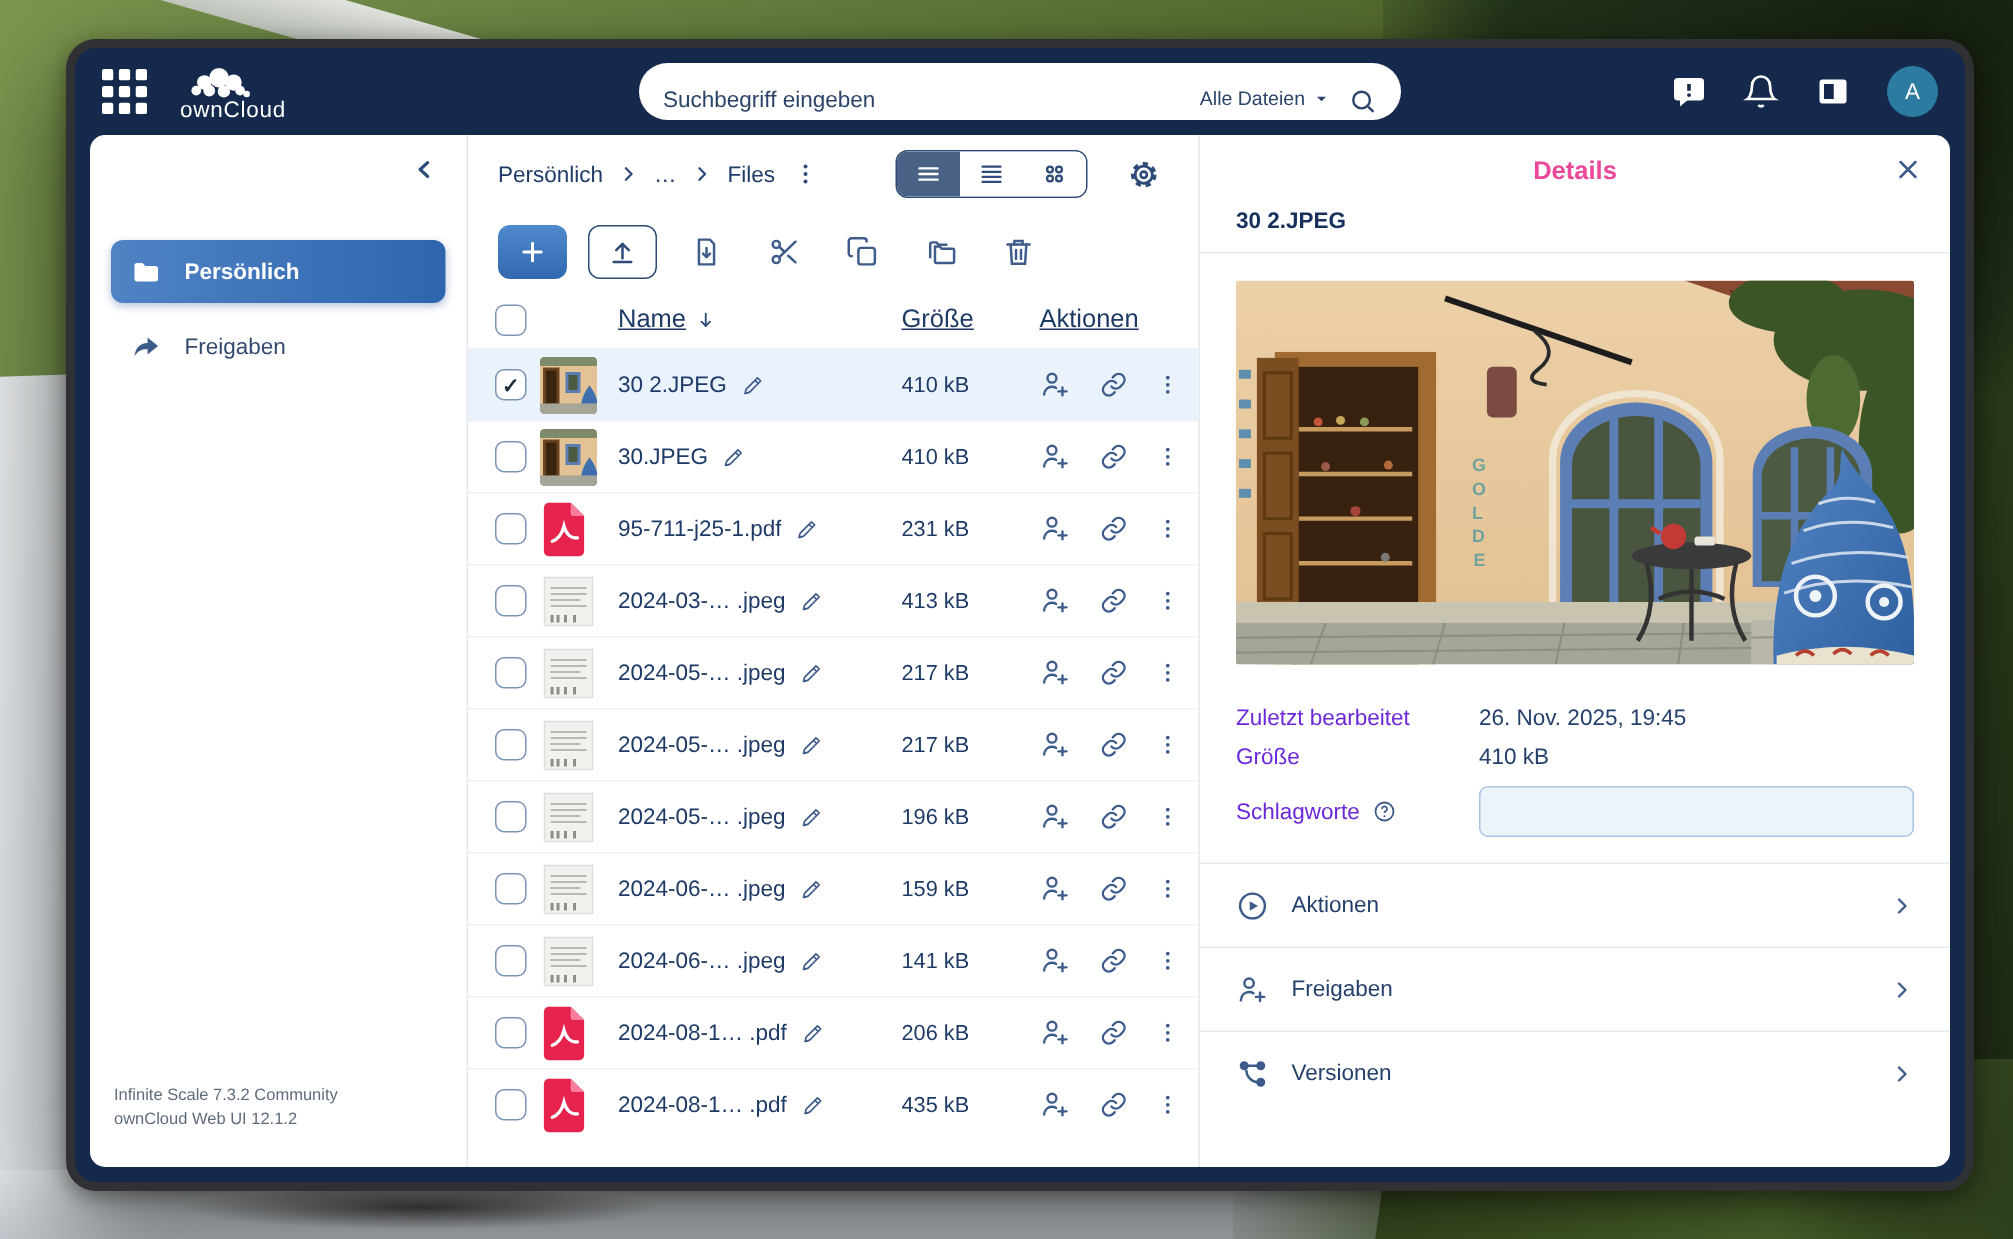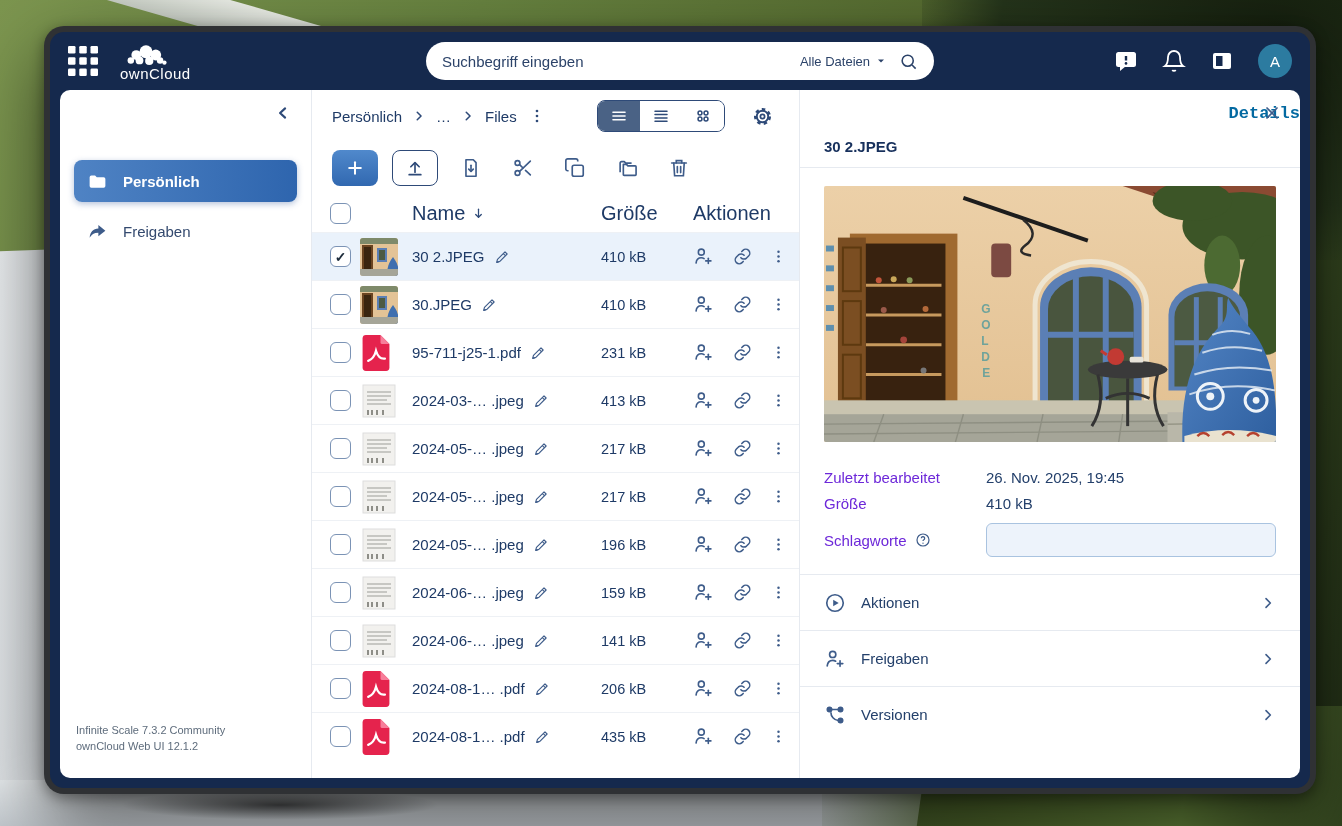--- a/index.html
+++ b/index.html
@@ -17,21 +17,21 @@
   
   .monitor { position:absolute; left:44px; top:26px; width:1272px; height:768px; background:#2f3134; border-radius:20px; padding:6px; box-shadow:0 30px 70px rgba(0,0,0,.55), 0 4px 14px rgba(0,0,0,.4); }
   .shell { width:100%; height:100%; background:#15294d; border-radius:14px; overflow:hidden; display:flex; flex-direction:column; }
 
   
   .topbar { height:58px; flex:0 0 58px; display:flex; align-items:center; padding:0 18px; position:relative; color:#fff; }
   .grid9 { width:30px; height:30px; display:block; cursor:pointer; }
   .logo { display:flex; flex-direction:column; align-items:flex-start; margin-left:22px; line-height:1; cursor:pointer; }
   .logo svg { width:52px; height:26px; display:block; }
   .logo-text { font-size:15px; letter-spacing:.5px; color:#fff; margin-top:-2px; }
-  .search { position:absolute; left:50%; top:50%; transform:translate(-50%,-50%); width:508px; height:38px; background:#fff; border-radius:19px; display:flex; align-items:center; padding:16px 16px; gap:12px; }
+  .search { position:absolute; left:50%; top:50%; transform:translate(-50%,-50%); width:508px; height:38px; background:#fff; border-radius:19px; display:flex; align-items:flex-start; padding:16px 16px; gap:12px; }
   .search input { border:none; outline:none; flex:1; font-size:15px; color:#2c4369; background:transparent; font-family:inherit; }
   .search input::placeholder { color:#2c4369; opacity:1; }
   .search-filter { display:flex; align-items:center; gap:5px; font-size:13px; color:#2c4369; cursor:pointer; white-space:nowrap; }
   .tb-right { margin-left:auto; display:flex; align-items:center; gap:24px; }
   .tb-icon { width:24px; height:24px; cursor:pointer; display:block; }
   .avatar { width:34px; height:34px; border-radius:50%; background:#2c7ba0; color:#fff; font-size:15px; display:flex; align-items:center; justify-content:center; cursor:pointer; }
 
   
   .content { flex:1; margin:0 10px 10px; background:#fff; border-radius:10px; display:flex; overflow:hidden; }
 
@@ -62,21 +62,21 @@
   .toolbar { height:52px; flex:0 0 52px; display:flex; align-items:center; padding:0 20px; gap:14px; }
   .btn-plus { width:46px; height:36px; border-radius:8px; background:linear-gradient(180deg,#5089cc,#3168b0); display:flex; align-items:center; justify-content:center; cursor:pointer; border:none; }
   .btn-plus svg { width:20px; height:20px; color:#fff; }
   .btn-upload { width:46px; height:36px; border-radius:8px; border:1px solid #2e4a78; background:#fff; display:flex; align-items:center; justify-content:center; cursor:pointer; }
   .btn-upload svg { width:20px; height:20px; color:#2e4a78; }
   .ghost-btn { width:38px; height:38px; display:flex; align-items:center; justify-content:center; color:#3e5c8a; cursor:pointer; background:none; border:none; }
   .ghost-btn svg { width:22px; height:22px; }
 
   .ftable { flex:1; overflow:hidden; }
   .fhead, .frow { display:grid; grid-template-columns:30px 52px 1fr 86px 112px; align-items:center; padding-left:18px; }
-  .fhead { height:38px; font-size:20px; color:#1e3a66; font-weight:500; }
+  .fhead { height:38px; font-size:17px; color:#1e3a66; font-weight:500;text-decoration:underline; }
   .fhead .hname { display:flex; align-items:center; gap:6px; cursor:pointer; }
   .sort-ic { width:15px; height:15px; color:#2e4a78; }
   .frow { height:48px; border-top:1px solid #eef1f5; font-size:15px; color:#1e3a66; cursor:pointer; }
   .frow.selected { background:#eaf2fb; }
   .cb { width:21px; height:21px; border:1.5px solid #7b93b5; border-radius:6px; background:#fff; display:flex; align-items:center; justify-content:center; cursor:pointer; }
   .cb.checked::after { content:"✓"; font-size:14px; font-weight:bold; color:#1c2b3a; }
   .thumb { width:38px; height:38px; border-radius:3px; overflow:hidden; display:flex; align-items:center; justify-content:center; }
   .thumb svg { width:100%; height:100%; display:block; }
   .thumb-pdf { width:32px; height:38px; }
   .fname { display:flex; align-items:center; gap:9px; min-width:0; }
@@ -84,21 +84,21 @@
   .pencil { width:16px; height:16px; color:#3e5c8a; flex:0 0 16px; cursor:pointer; }
   .fsize { font-size:14.5px; }
   .facts { display:flex; align-items:center; gap:19px; padding-left:6px; color:#3e5c8a; }
   .facts svg { cursor:pointer; }
   .ic-pplus { width:21px; height:21px; }
   .ic-link { width:19px; height:19px; }
   .ic-kebab { width:15px; height:17px; }
 
   
   .details { width:500px; flex:0 0 500px; display:flex; flex-direction:column; position:relative; }
-  .d-title { text-align:right; font-size:17px; font-weight:bold; color:#0369a1; padding-top:14px;font-family:Liberation Mono, monospace; }
+  .d-title { text-align:center; font-size:17px; font-weight:bold; color:#ec4899; padding-top:14px; }
   .d-close { position:absolute; right:18px; top:13px; width:20px; height:20px; color:#3e5c8a; cursor:pointer; }
   .d-file { padding:15px 24px 12px; font-size:15px; font-weight:bold; color:#17305c; }
   .d-div { border-top:1px solid #e6eaf0; }
   .preview { margin:18px 24px 16px; height:256px; border-radius:2px; overflow:hidden; background:#f0f0ee; flex:0 0 256px; }
   .preview svg { width:100%; height:100%; display:block; }
   .meta { padding:6px 24px 0; }
   .meta-row { display:grid; grid-template-columns:162px 1fr; align-items:center; min-height:26px; font-size:15px; }
   .meta-label { font-weight:normal; color:#6d28d9; display:flex; align-items:center; gap:8px; }
   .meta-value { color:#24406b; }
   .help-ic { width:16px; height:16px; color:#3e5c8a; cursor:pointer; }

